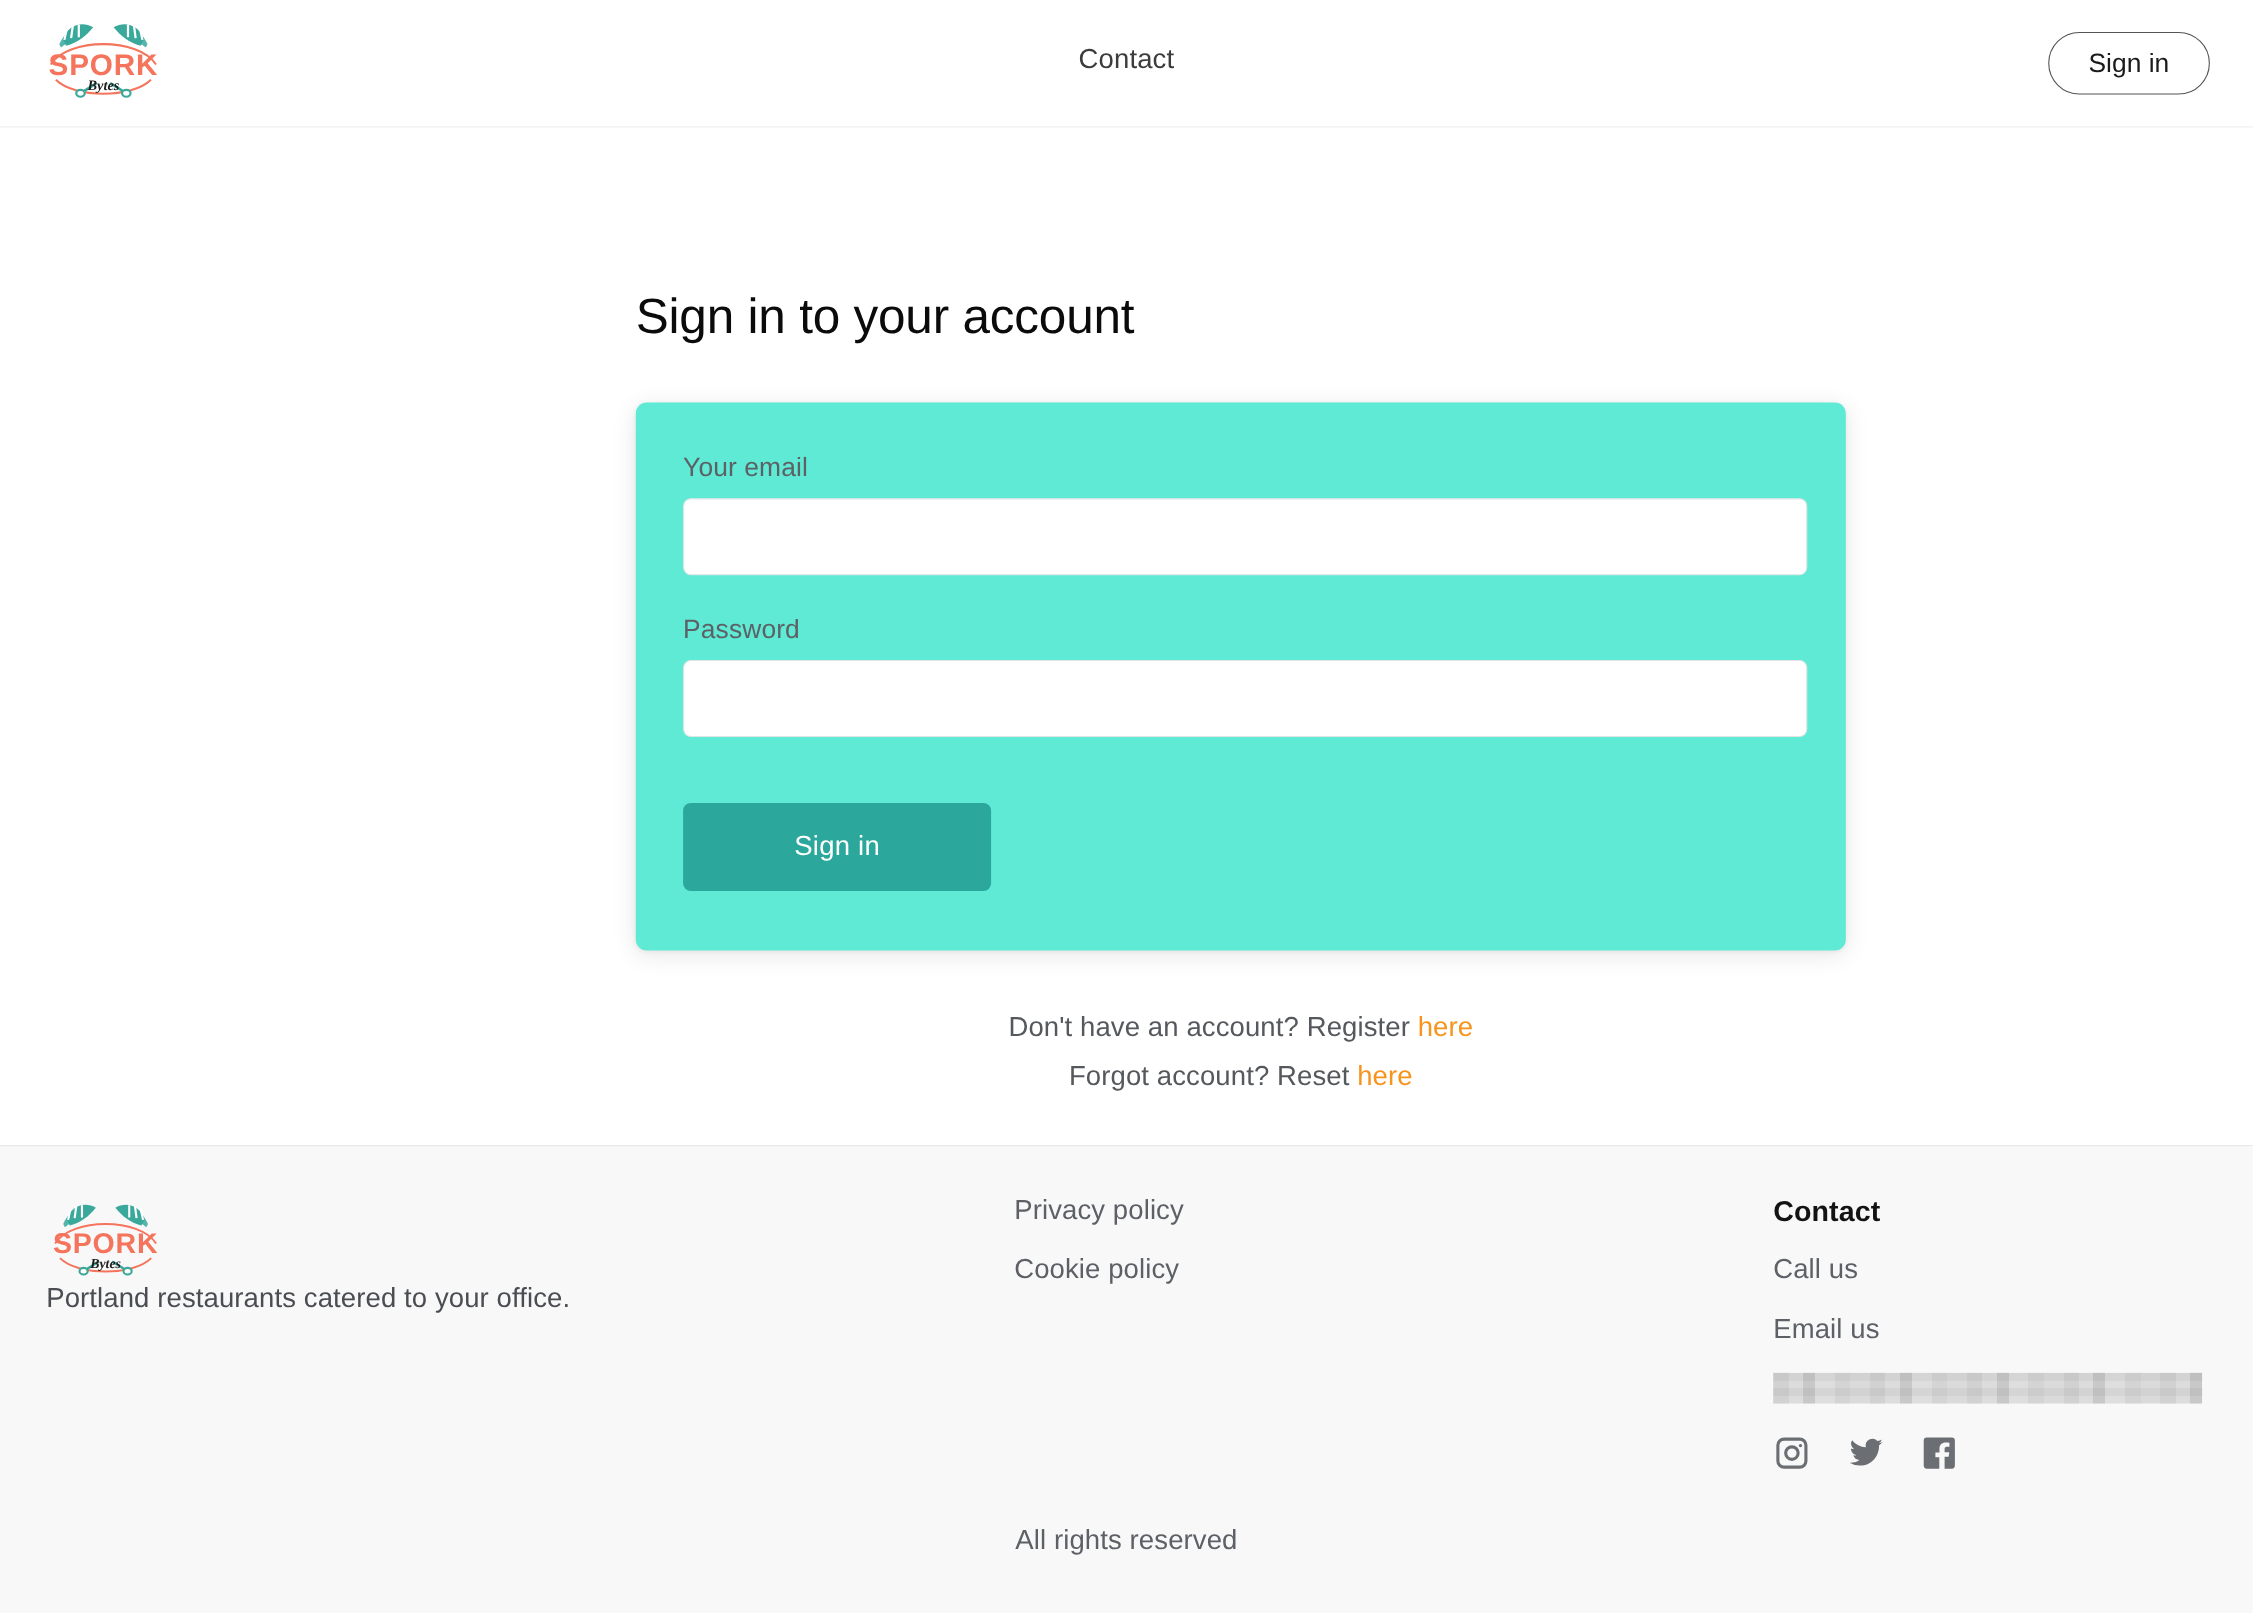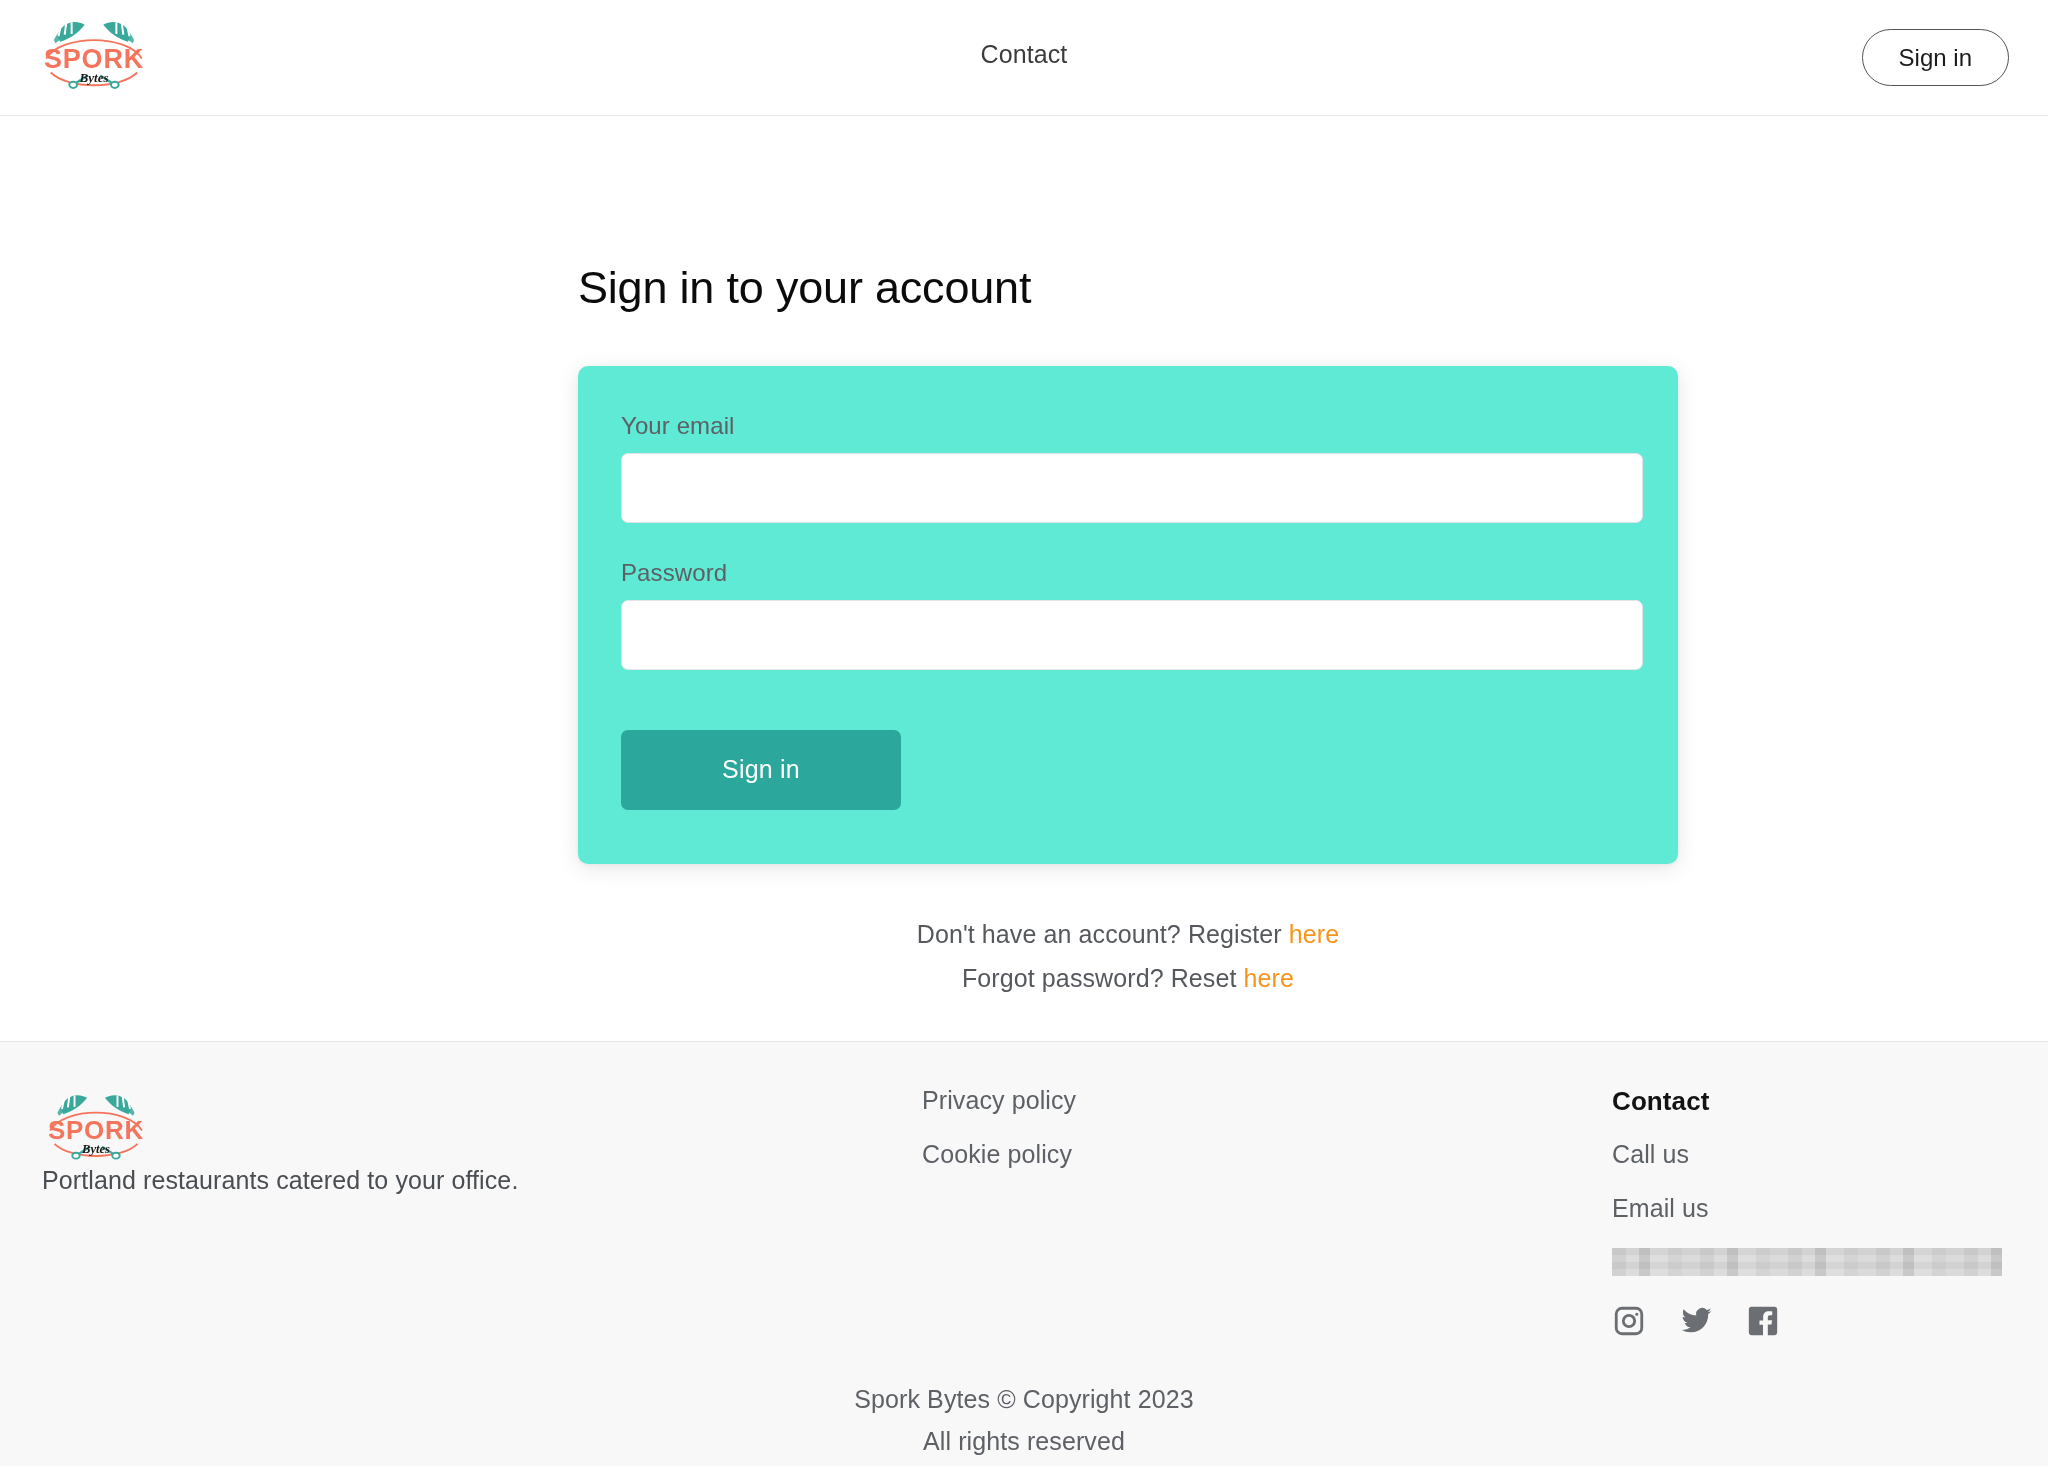--- a/index.html
+++ b/index.html
@@ -288,21 +288,21 @@
         <input class="text-input" type="password" placeholder="" style="">
 
         <button class="submit-btn">Sign in</button>
       </section>
 
       <div class="helper-links">
         <div class="helper-line">
           <span>Don't have an account? Register </span><a class="helper-link" href="#">here</a>
         </div>
         <div class="helper-line">
-          <span>Forgot password? Reset </span><a class="helper-link" href="#">here</a>
+          <span>Forgot account? Reset </span><a class="helper-link" href="#">here</a>
         </div>
       </div>
 
     </div>
   </main>
 
   <footer class="footer">
     <div class="footer-cols">
 
       <div class="col-brand">
@@ -367,18 +367,17 @@
           <a class="social-icon" href="#">
             <svg width="34" height="34" viewBox="0 0 24 24" fill="#6b6e72">
               <path d="M4 2h16a2 2 0 0 1 2 2v16a2 2 0 0 1-2 2h-4.6v-7.6h2.6l.4-3h-3v-1.9c0-.9.3-1.5 1.5-1.5h1.6V5.3c-.3 0-1.3-.1-2.4-.1-2.4 0-4 1.4-4 4.1v2.3H9.5v3H12V22H4a2 2 0 0 1-2-2V4a2 2 0 0 1 2-2z"></path>
             </svg>
           </a>
         </div>
       </div>
     </div>
 
     <div class="footer-bottom">
-      <div class="copyright-line">Spork Bytes © Copyright 2023</div>
       <div class="copyright-line">All rights reserved</div>
     </div>
   </footer>
 
 </div>
 
 </body></html>

